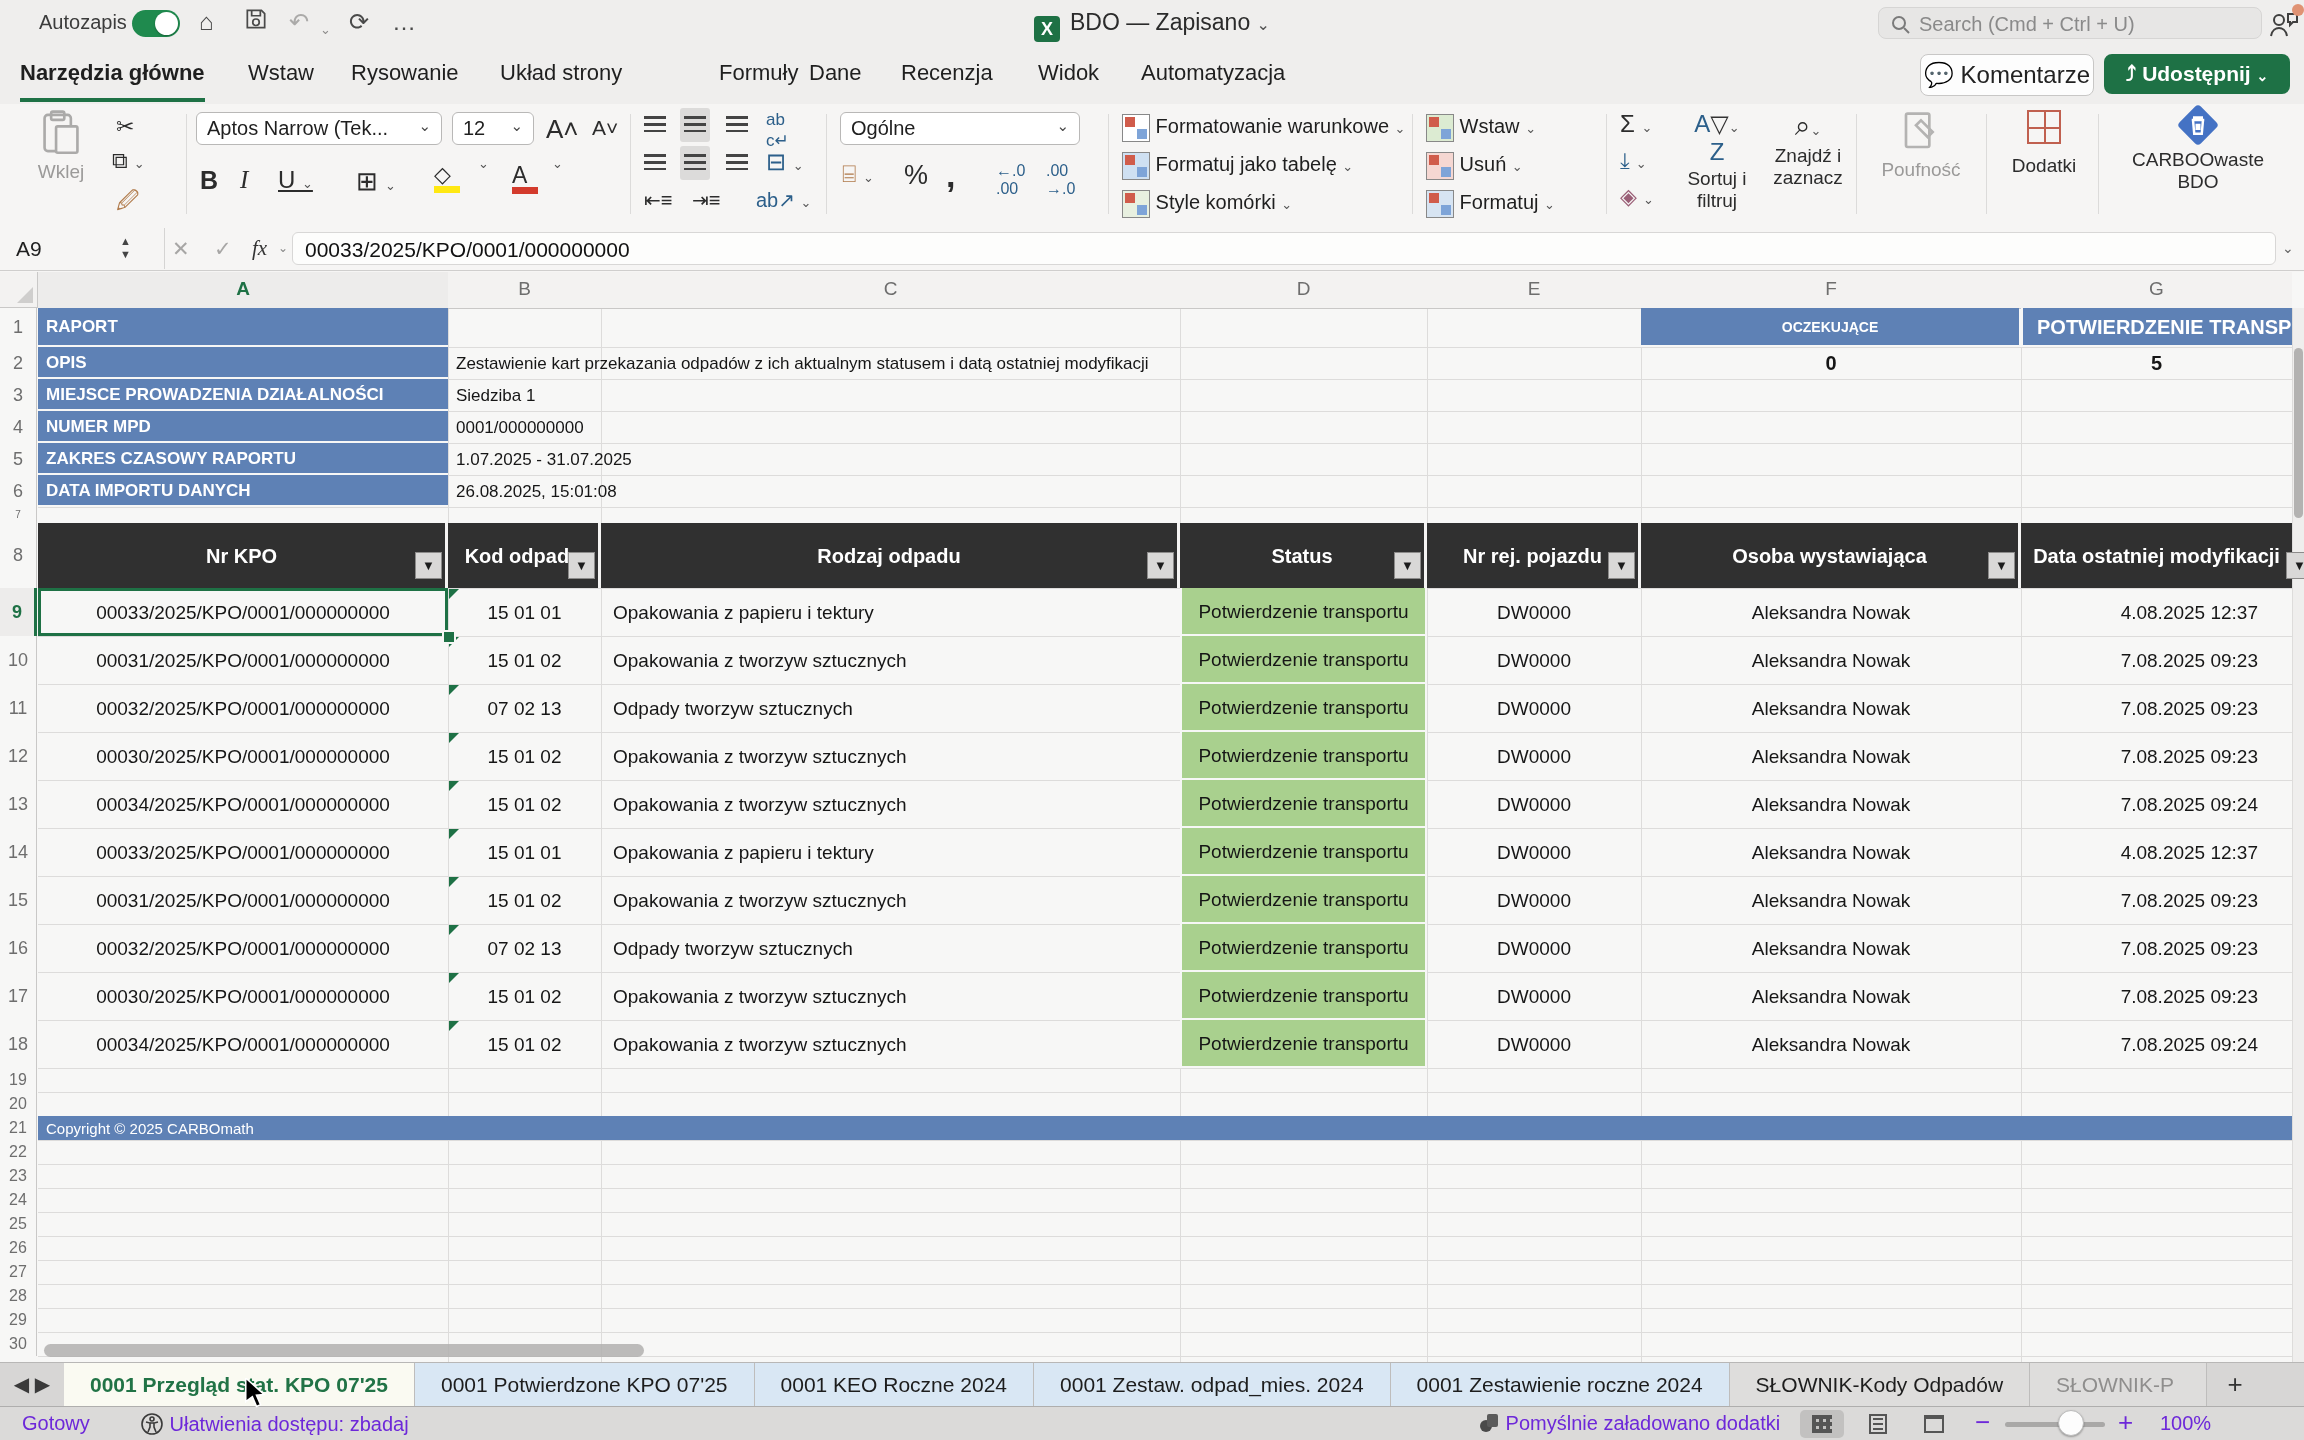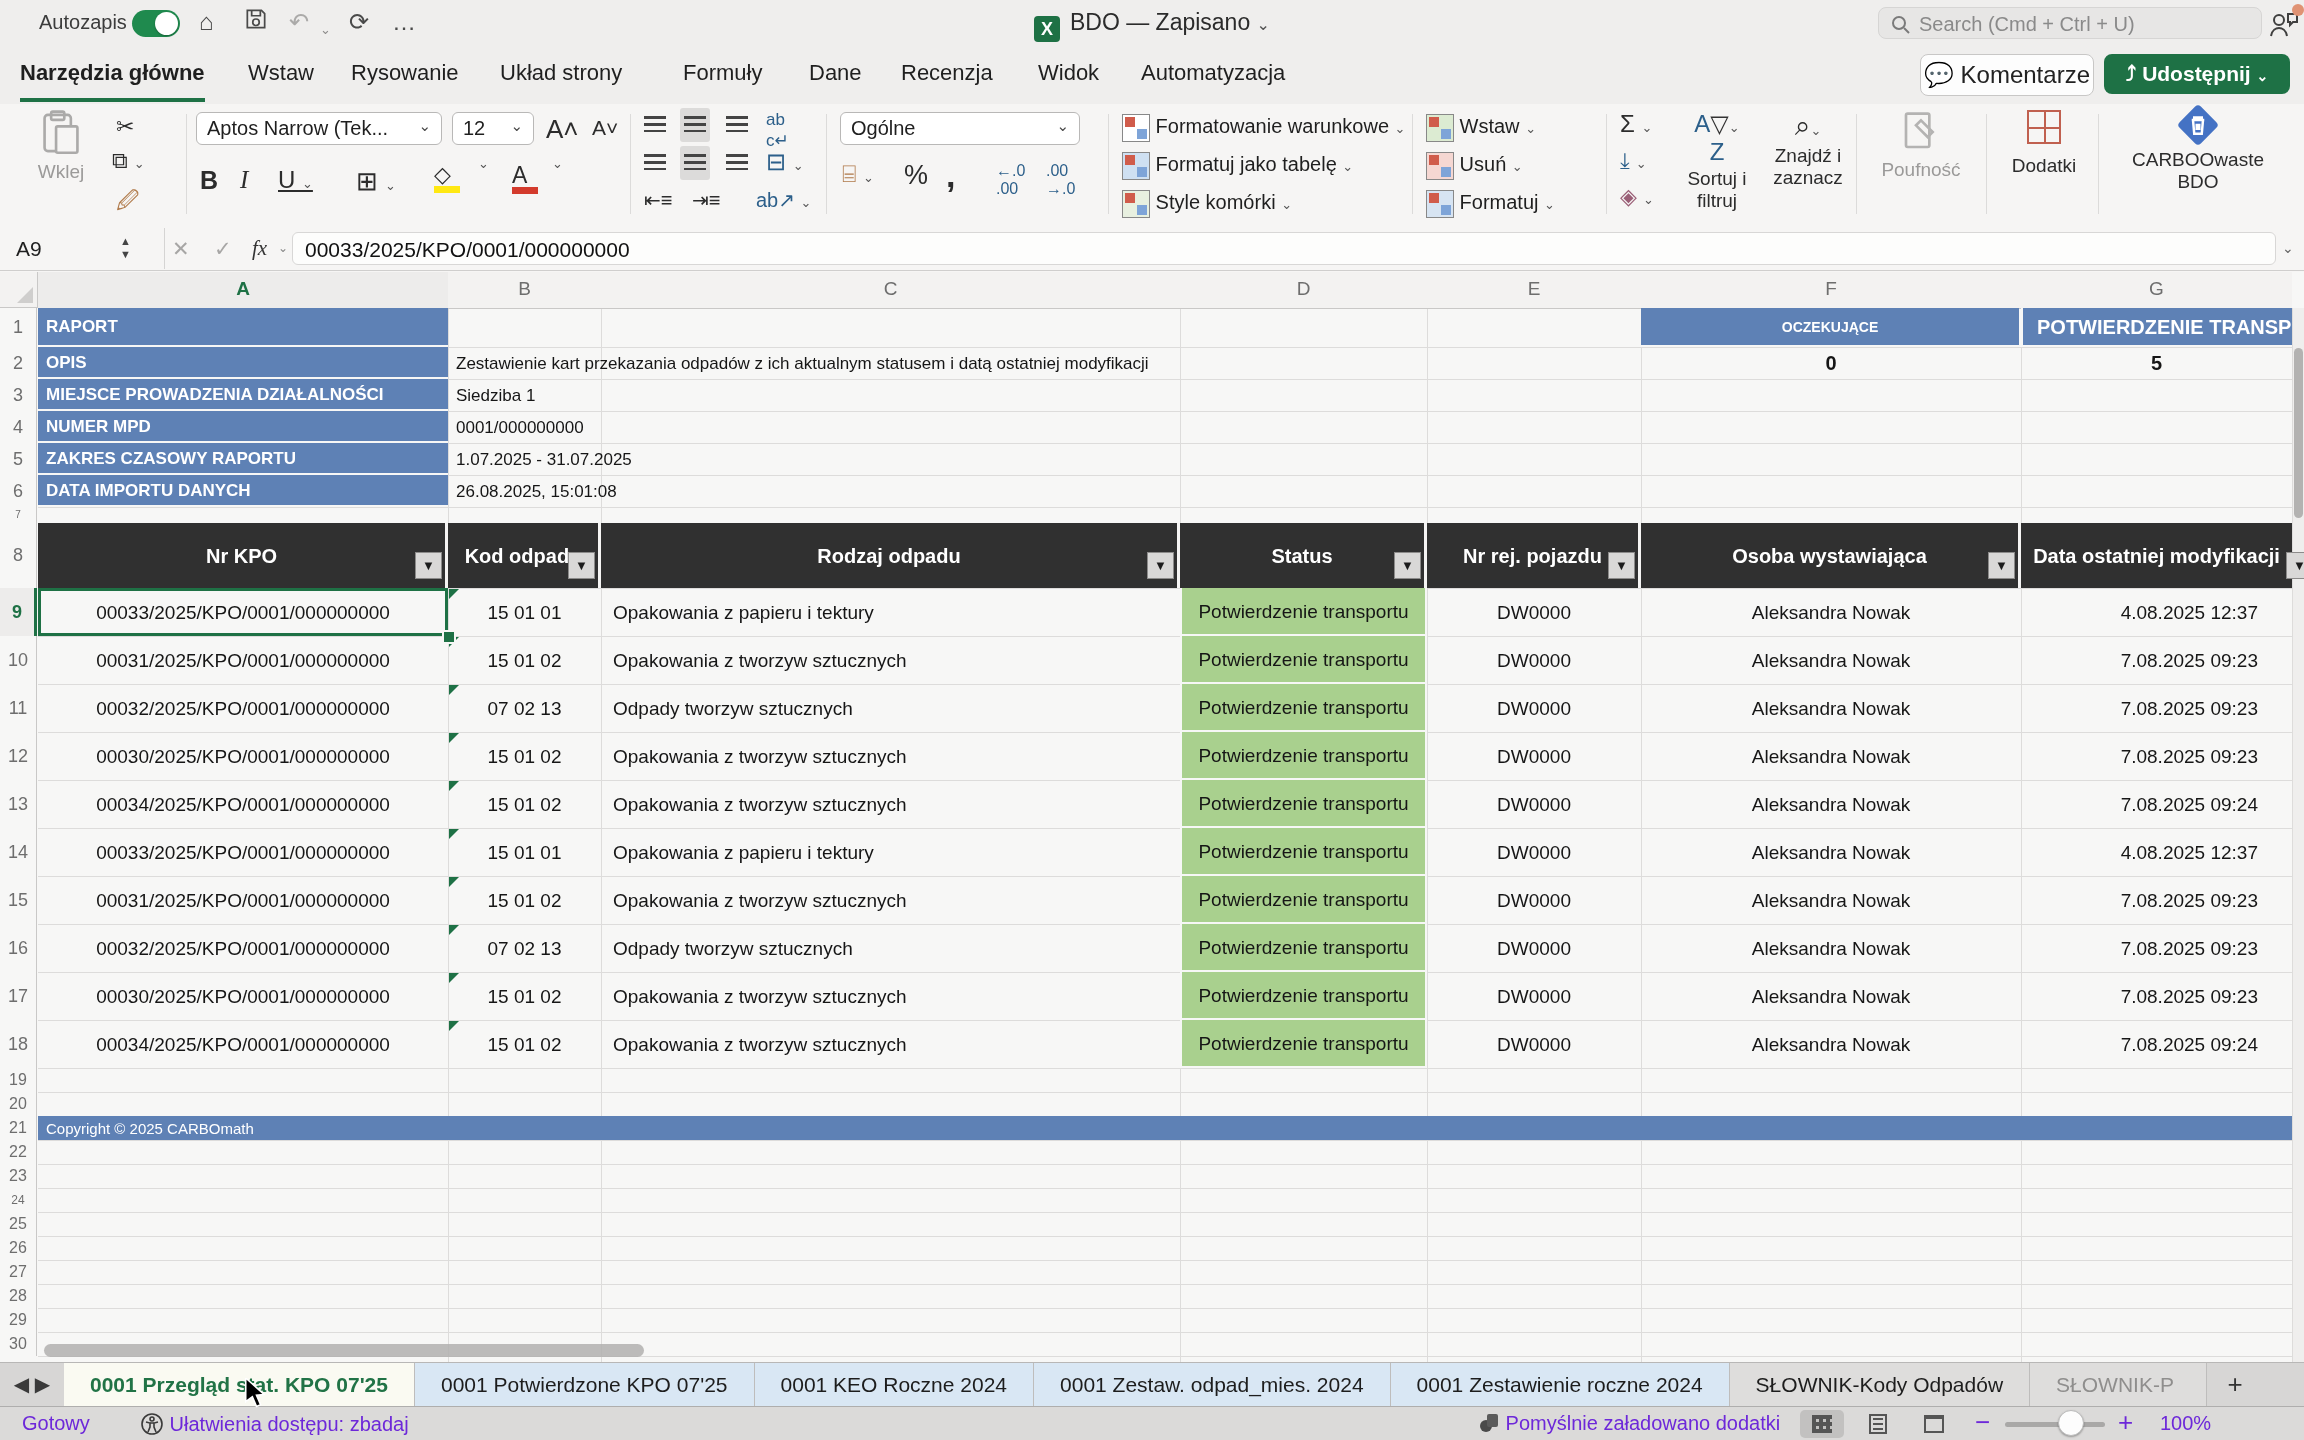--- a/index.html
+++ b/index.html
@@ -142,21 +142,21 @@
       <div class="dot"></div>
     </div>
   </div>
 
   <div class="ribtabs">
     <div id="ribtabs-host">
         <div class="ribtab active" style="left: 20px;">Narzędzia główne</div>
         <div class="ribtab" style="left: 248px;">Wstaw</div>
         <div class="ribtab" style="left: 351px;">Rysowanie</div>
         <div class="ribtab" style="left: 500px;">Układ strony</div>
-        <div class="ribtab" style="left: 683px;">Formuły</div>
+        <div class="ribtab" style="left: 719px;">Formuły</div>
         <div class="ribtab" style="left: 809px;">Dane</div>
         <div class="ribtab" style="left: 901px;">Recenzja</div>
         <div class="ribtab" style="left: 1038px;">Widok</div>
         <div class="ribtab" style="left: 1141px;">Automatyzacja</div>
       </div>
     <div class="btn-comments">💬 <span>Komentarze</span></div>
     <div class="btn-share">⤴ <span>Udostępnij</span> <span style="font-size:14px">⌄</span></div>
   </div>
 
   <div class="ribbon">
@@ -347,21 +347,21 @@
       <div class="gutter-n" style="top: 556px; height: 48px; line-height: 48px;">14</div>
       <div class="gutter-n" style="top: 604px; height: 48px; line-height: 48px;">15</div>
       <div class="gutter-n" style="top: 652px; height: 48px; line-height: 48px;">16</div>
       <div class="gutter-n" style="top: 700px; height: 48px; line-height: 48px;">17</div>
       <div class="gutter-n" style="top: 748px; height: 48px; line-height: 48px;">18</div>
       <div class="gutter-n" style="top: 796px; height: 24px; line-height: 24px; font-size: 16px;">19</div>
       <div class="gutter-n" style="top: 820px; height: 24px; line-height: 24px; font-size: 16px;">20</div>
       <div class="gutter-n" style="top: 844px; height: 24px; line-height: 24px; font-size: 16px;">21</div>
       <div class="gutter-n" style="top: 868px; height: 24px; line-height: 24px; font-size: 16px;">22</div>
       <div class="gutter-n" style="top: 892px; height: 24px; line-height: 24px; font-size: 16px;">23</div>
-      <div class="gutter-n" style="top: 916px; height: 24px; line-height: 24px; font-size: 12px;">24</div>
+      <div class="gutter-n" style="top: 916px; height: 24px; line-height: 24px; font-size: 16px;">24</div>
       <div class="gutter-n" style="top: 940px; height: 24px; line-height: 24px; font-size: 16px;">25</div>
       <div class="gutter-n" style="top: 964px; height: 24px; line-height: 24px; font-size: 16px;">26</div>
       <div class="gutter-n" style="top: 988px; height: 24px; line-height: 24px; font-size: 16px;">27</div>
       <div class="gutter-n" style="top: 1012px; height: 24px; line-height: 24px; font-size: 16px;">28</div>
       <div class="gutter-n" style="top: 1036px; height: 24px; line-height: 24px; font-size: 16px;">29</div>
       <div class="gutter-n" style="top: 1060px; height: 24px; line-height: 24px; font-size: 16px;">30</div>
       <div class="cell bluecell" style="left: 38px; width: 410px; top: 36px; height: 39px; padding-left: 8px;">RAPORT</div>
       <div class="cell bluecell" style="left: 38px; width: 410px; top: 75px; height: 32px; padding-left: 8px;">OPIS</div>
       <div class="cell" style="left: 456px; width: 1000px; top: 75px; height: 32px; font-size: 17px;">Zestawienie kart przekazania odpadów z ich aktualnym statusem i datą ostatniej modyfikacji</div>
       <div class="cell bluecell" style="left: 38px; width: 410px; top: 107px; height: 32px; padding-left: 8px;">MIEJSCE PROWADZENIA DZIAŁALNOŚCI</div>

